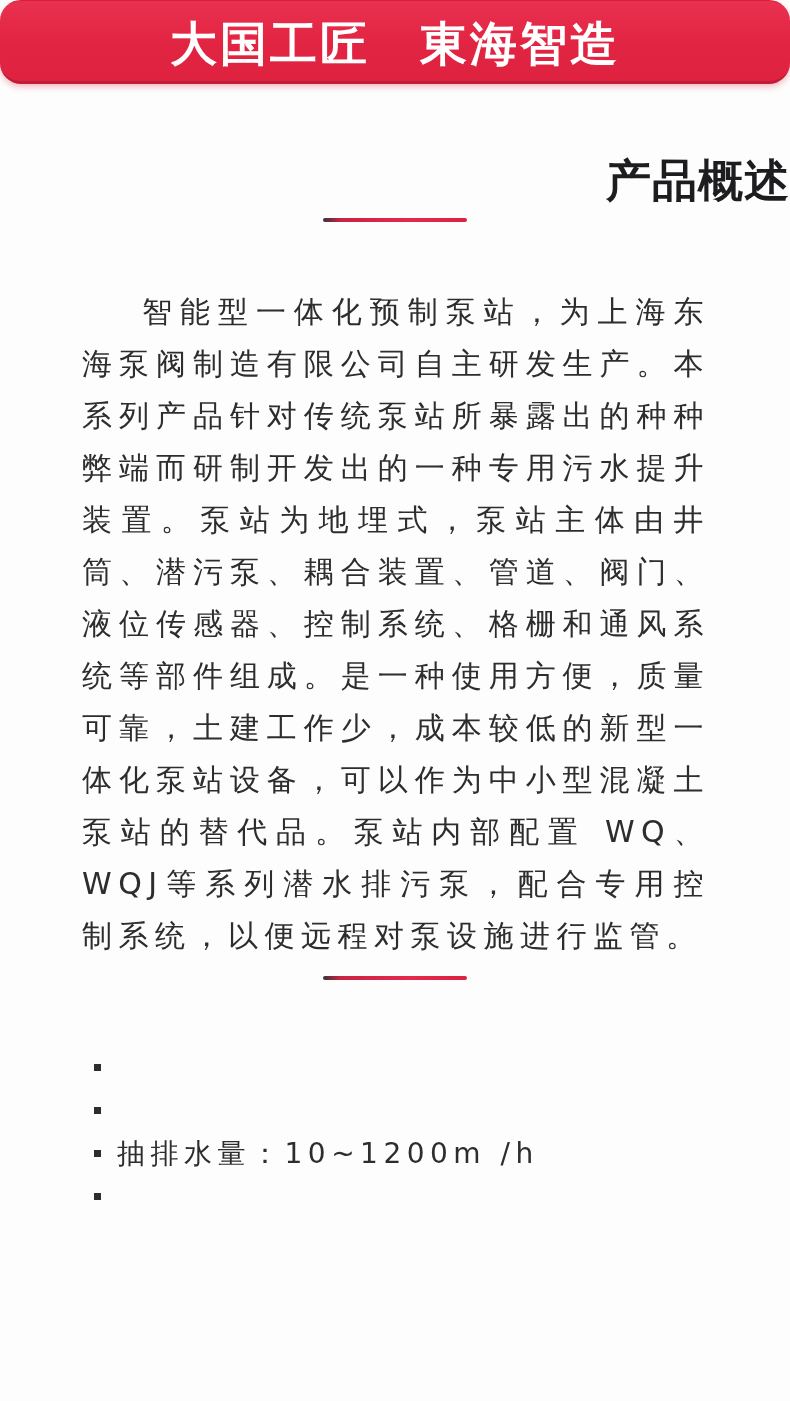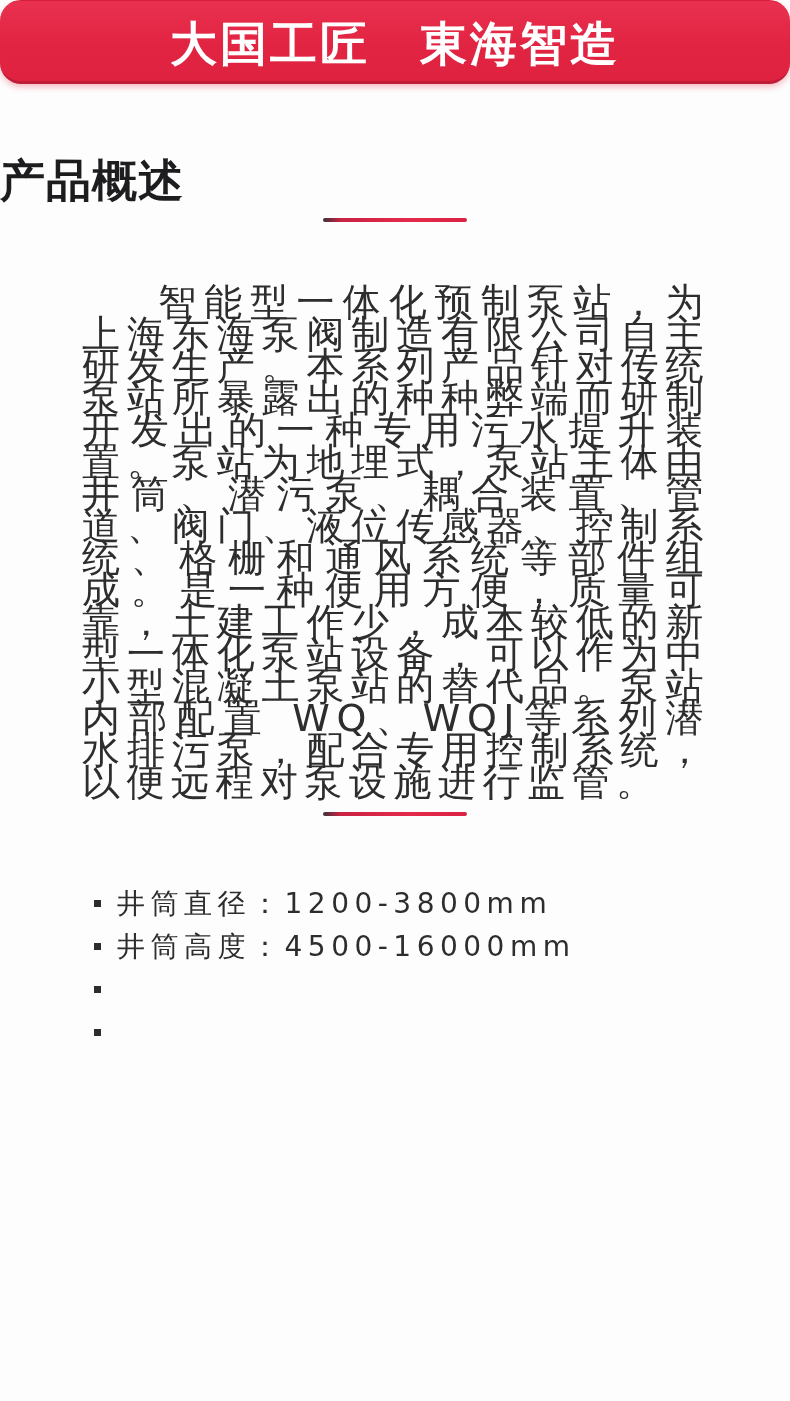--- a/index.html
+++ b/index.html
@@ -26,41 +26,41 @@
   .banner-title {
     color: #ffffff;
     font-size: 47px;
     font-weight: bold;
     letter-spacing: 3px;
     padding-top: 6px;
     white-space: pre;
   }
   
   .section-title {
-    text-align: left;
+    text-align: right;
     font-size: 45px;
     line-height: 46px;
     font-weight: bold;
     letter-spacing: 1px;
     color: #1d1d1f;
   }
   .section-overview .section-title { margin-top: 74px; }
   .section-conditions .section-title { margin-top: 58px; }
   .title-underline {
     width: 144px;
     height: 4px;
     margin: 14px auto 0 auto;
     border-radius: 3px;
     background: linear-gradient(90deg, #3a333d 0%, #c92343 12%, #e5294b 60%, #da2243 100%);
   }
   
   .paragraph {
     margin: 64px 80px 0 82px;
-    font-size: 38px;
-    line-height: 32px;
+    font-size: 30px;
+    line-height: 52px;
     letter-spacing: 6.5px;
     text-align: justify;
     text-indent: 2em;
     color: #2d2d2d;
   }
   
   .spec-list {
     margin: 66px 78px 0 82px;
   }
   .list-item {
@@ -93,20 +93,20 @@
   <section class="section-overview">
     <h1 class="section-title">产品概述</h1>
     <div class="title-underline"></div>
     <p class="paragraph">智能型一体化预制泵站，为上海东海泵阀制造有限公司自主研发生产。本系列产品针对传统泵站所暴露出的种种弊端而研制开发出的一种专用污水提升装置。泵站为地埋式，泵站主体由井筒、潜污泵、耦合装置、管道、阀门、液位传感器、控制系统、格栅和通风系统等部件组成。是一种使用方便，质量可靠，土建工作少，成本较低的新型一体化泵站设备，可以作为中小型混凝土泵站的替代品。泵站内部配置 WQ、WQJ等系列潜水排污泵，配合专用控制系统，以便远程对泵设施进行监管。</p>
   </section>
 
   <section class="section-conditions">
     <div class="title-underline"></div>
 
     <div class="spec-list">
-      <p class="list-item"><span class="bullet"></span><span>井筒直径：1200-3800mm</span></p>
-      <p class="list-item"><span class="bullet"></span><span>井筒高度：4500-16000mm</span></p>
       <p class="list-item"><span class="bullet"></span></p>
+      <p class="list-item"><span class="bullet"></span></p>
+      <p class="list-item"><span class="bullet"></span><span>抽排水量：10~1200m /h</span></p>
       <p class="list-item"><span class="bullet"></span></p>
     </div>
   </section>
 
 </div>
 
 </body></html>

